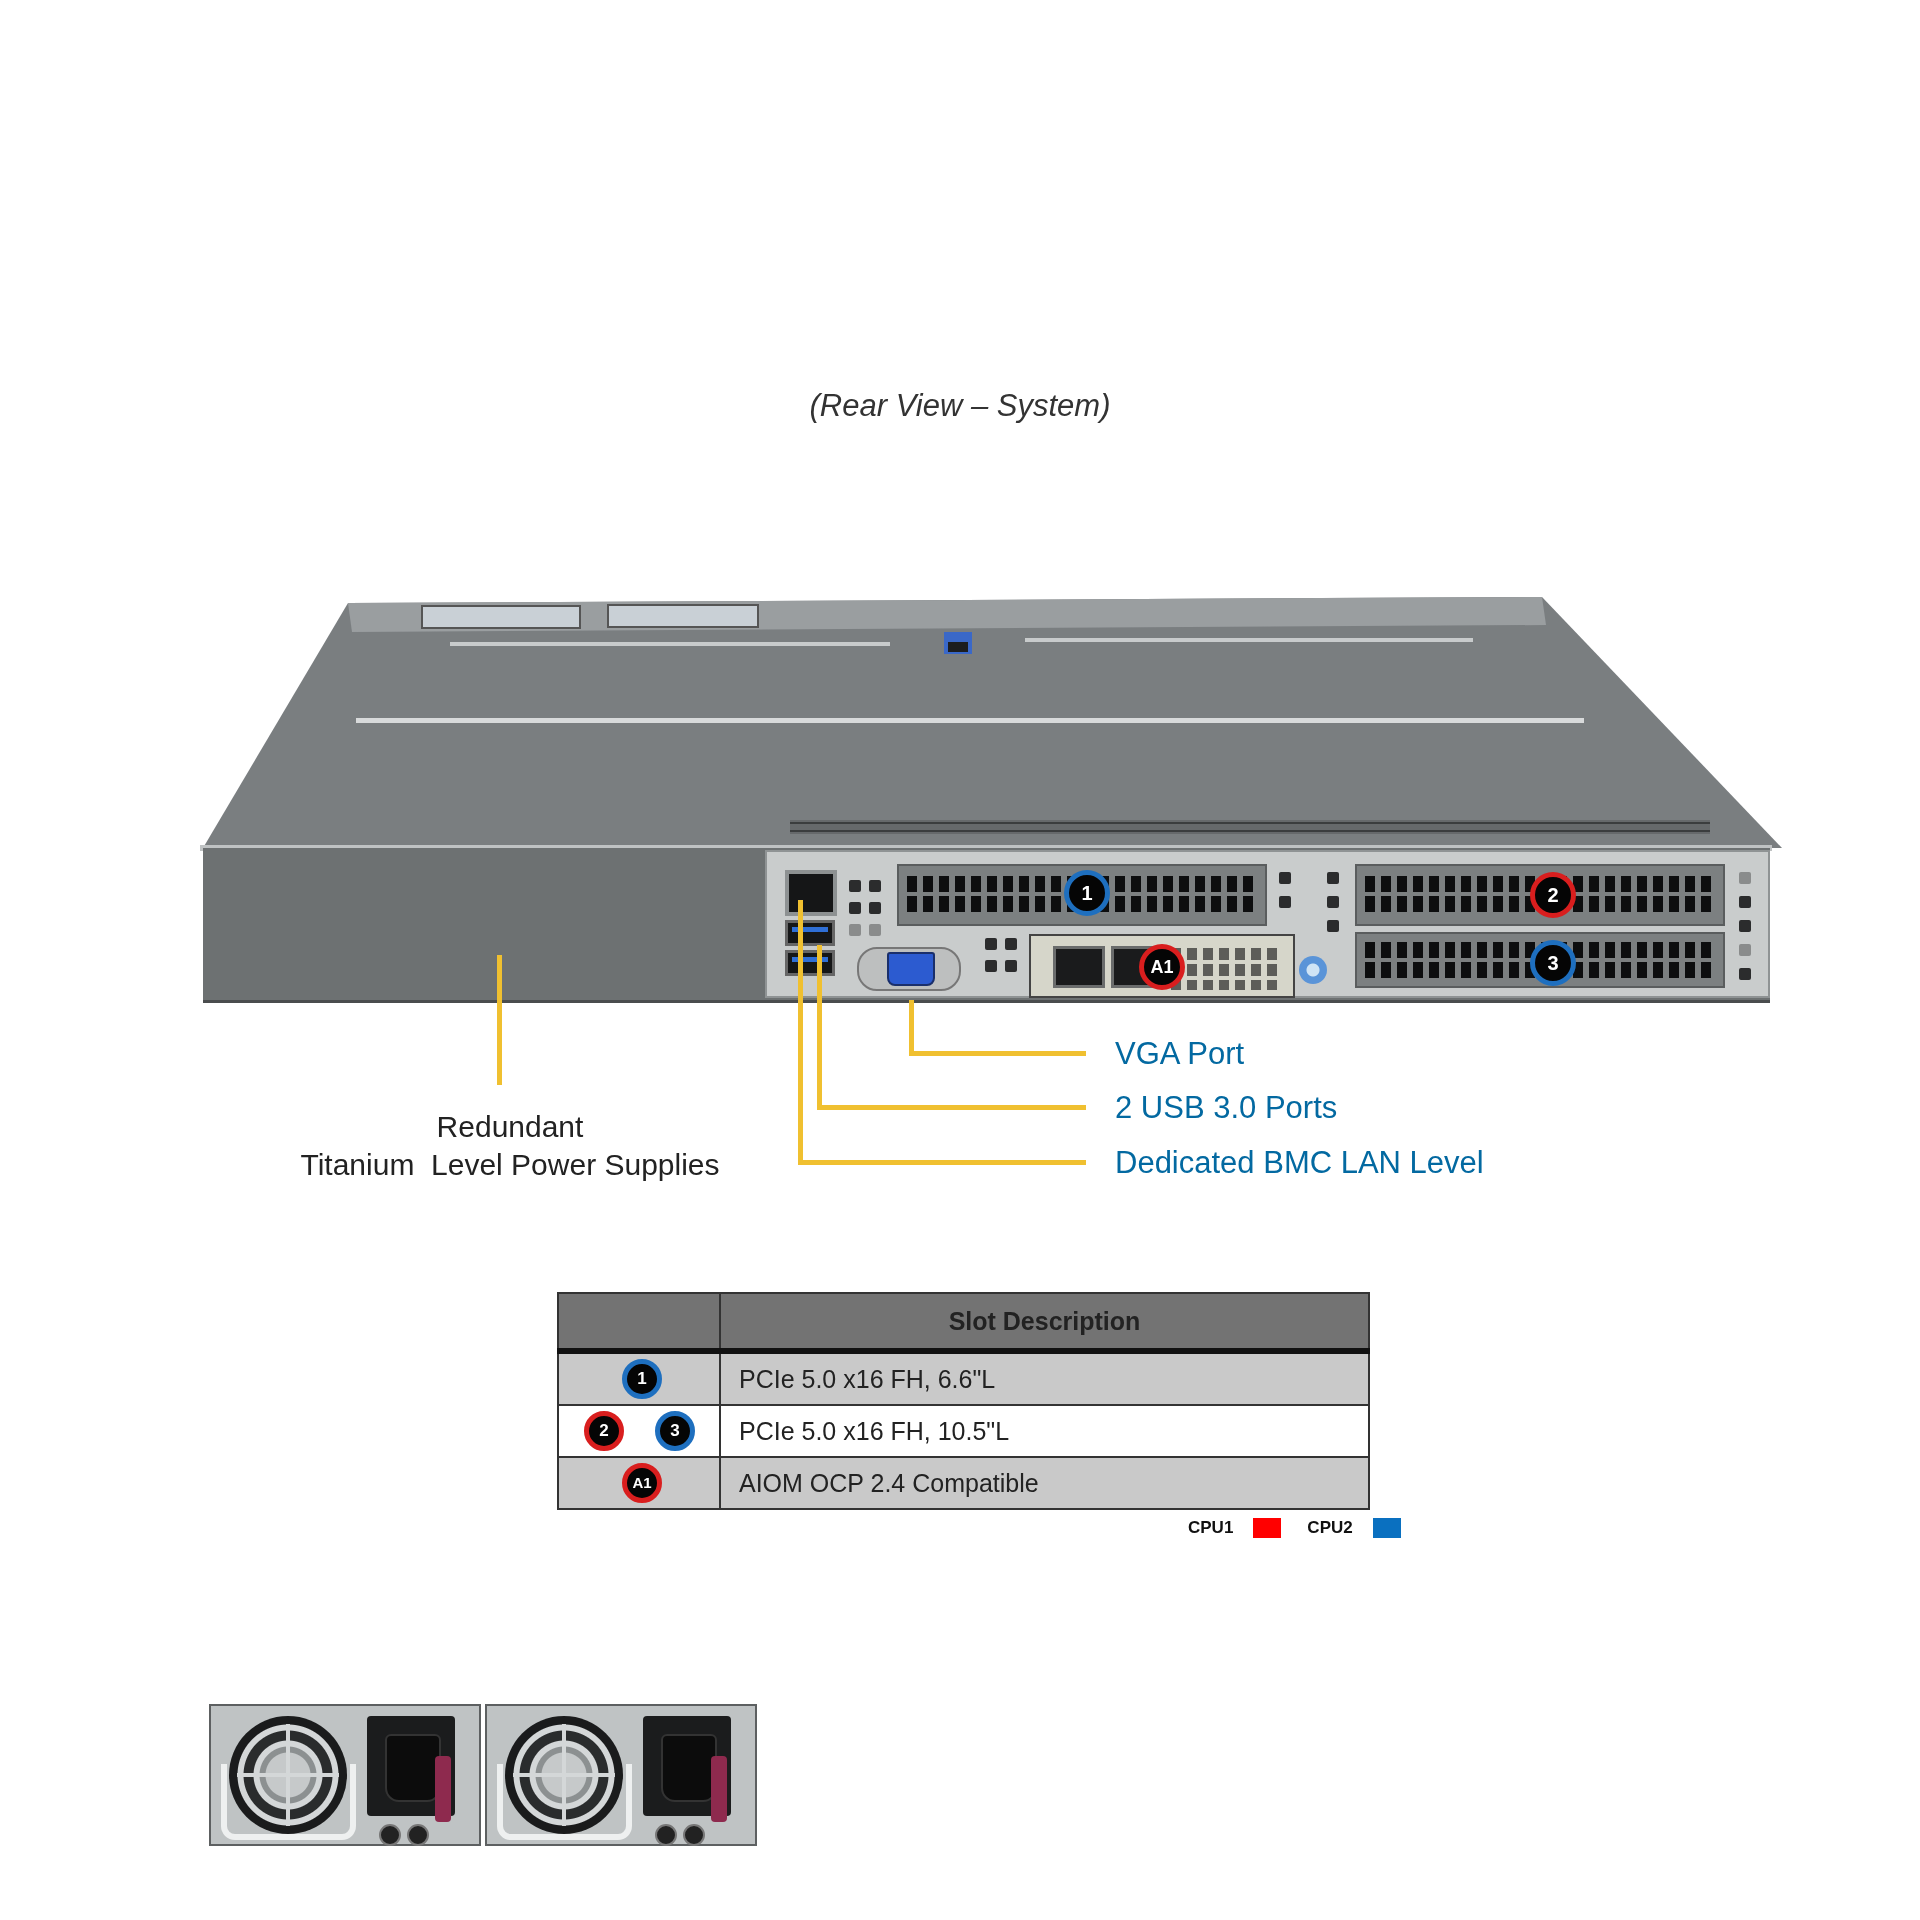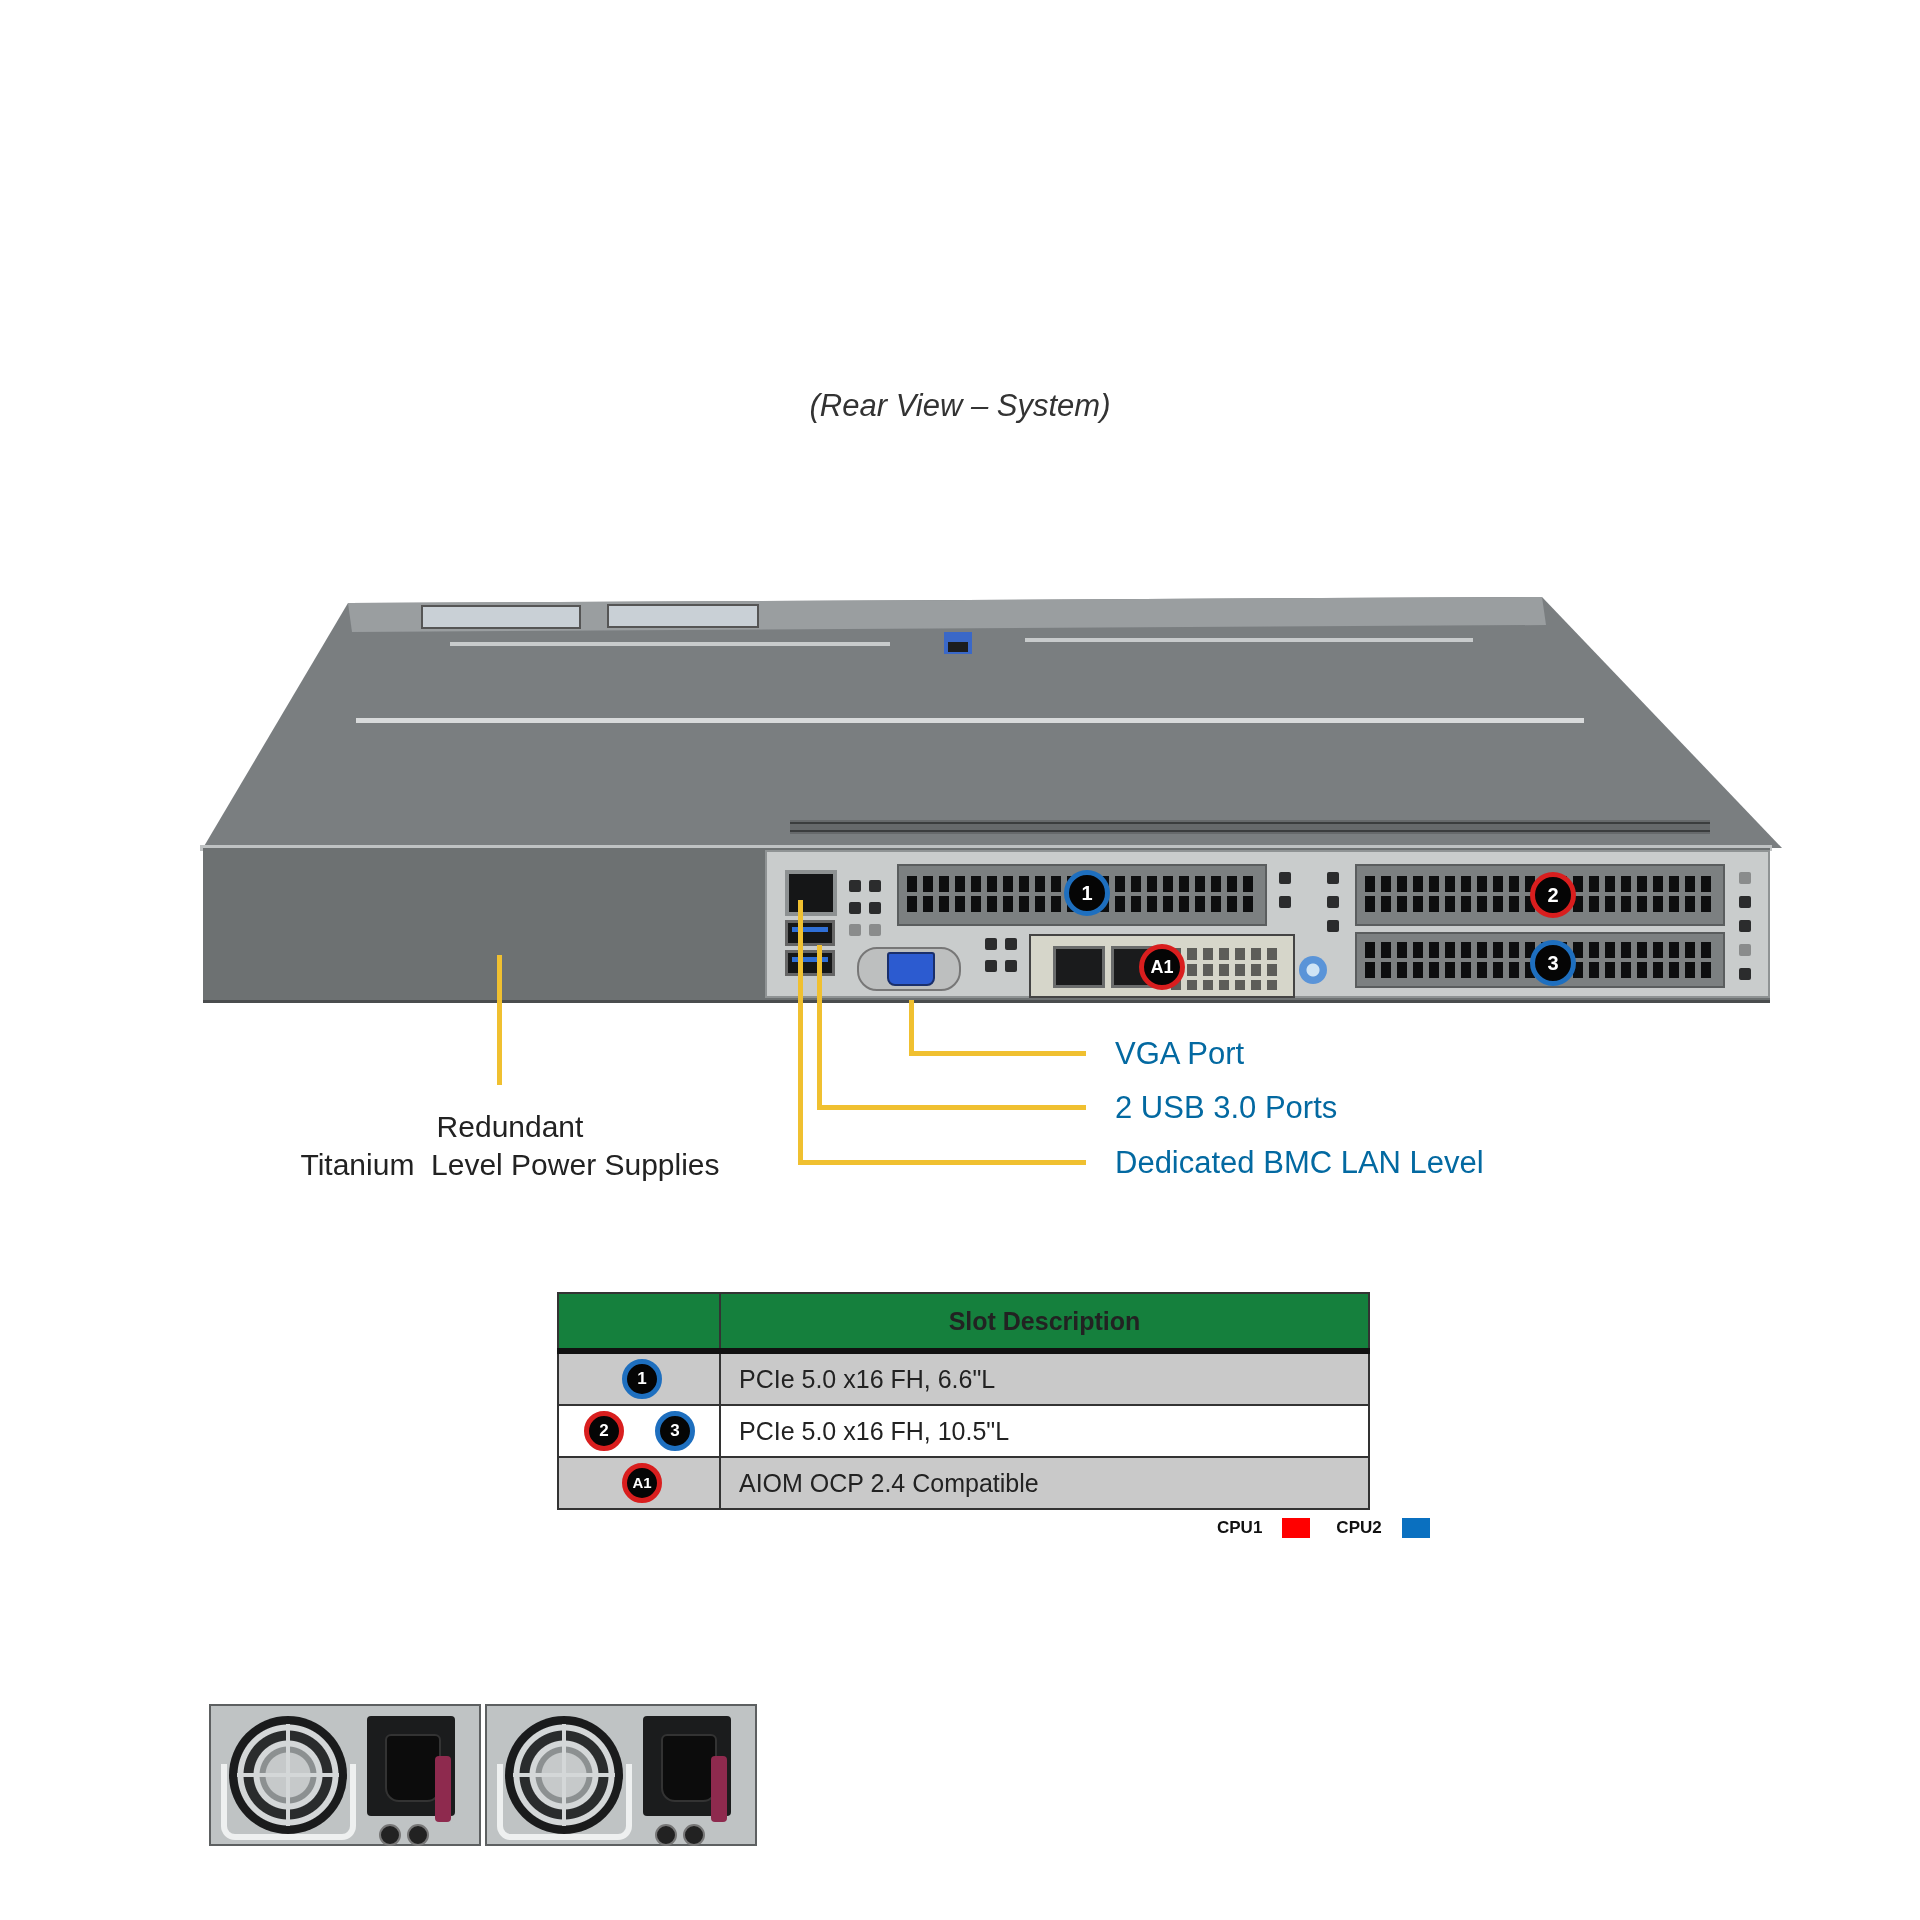--- a/index.html
+++ b/index.html
@@ -37,21 +37,21 @@
   .callout{font-size:31px;color:#0369a1;}
   .psu-label{left:280px;width:460px;text-align:center;font-size:30px;line-height:38px;top:1108px;}
   
   .slot-table{left:557px;top:1292px;width:813px;border-collapse:collapse;font-size:25px;}
   .slot-table td,.slot-table th{border:2px solid #333;height:50px;padding:0;}
   .slot-table th{font-weight:bold;font-size:25px;height:54px;border-bottom:6px solid #111;}
   .slot-table td.desc{padding-left:18px;text-align:left;}
   .slot-table td.icons{width:160px;text-align:center;position:relative;}
   .row-gray{background:#c9c9c9;}
   .row-white{background:#ffffff;}
-  .legend{left:1188px;top:1518px;font-size:17px;font-weight:bold;display:flex;align-items:center;gap:20px;color:#111;margin-left:29px;}
+  .legend{left:1188px;top:1518px;font-size:17px;font-weight:bold;display:flex;align-items:center;gap:20px;color:#111;}
   .legend .sw{width:28px;height:20px;display:inline-block;}
 </style>
 </head>
 <body>
 
 <div class="abs caption">(Rear View – System)</div>
 
 <svg class="abs chassis-top" viewBox="0 0 1920 1920" width="1920" height="1920">
   <polygon points="348,603 1542,597 1782,848 203,848" fill="#7a7e80"></polygon>
   <polygon points="348,603 1542,597 1546,625 352,632" fill="#9a9ea0"></polygon>
@@ -168,21 +168,21 @@
 <div class="abs callout" style="left:1115px;top:1090px;">2 USB 3.0 Ports</div>
 <div class="abs callout" style="left:1115px;top:1145px;">Dedicated BMC LAN Level</div>
 
 <div class="abs psu-label">
   <div>Redundant</div>
   <div style="white-space:pre;">Titanium  Level Power Supplies</div>
 </div>
 
 <table class="abs slot-table">
   <thead>
-    <tr style="background:#15803d;text-align:center;">
+    <tr style="background:#737373;text-align:center;">
       <th style="width:160px;"></th>
       <th>Slot Description</th>
     </tr>
   </thead>
   <tbody>
     <tr class="row-gray">
       <td class="icons">
         <span class="badge cpu2 small" style="left:63px;top:5px;">1</span>
       </td>
       <td class="desc">PCIe 5.0 x16 FH, 6.6"L</td>

